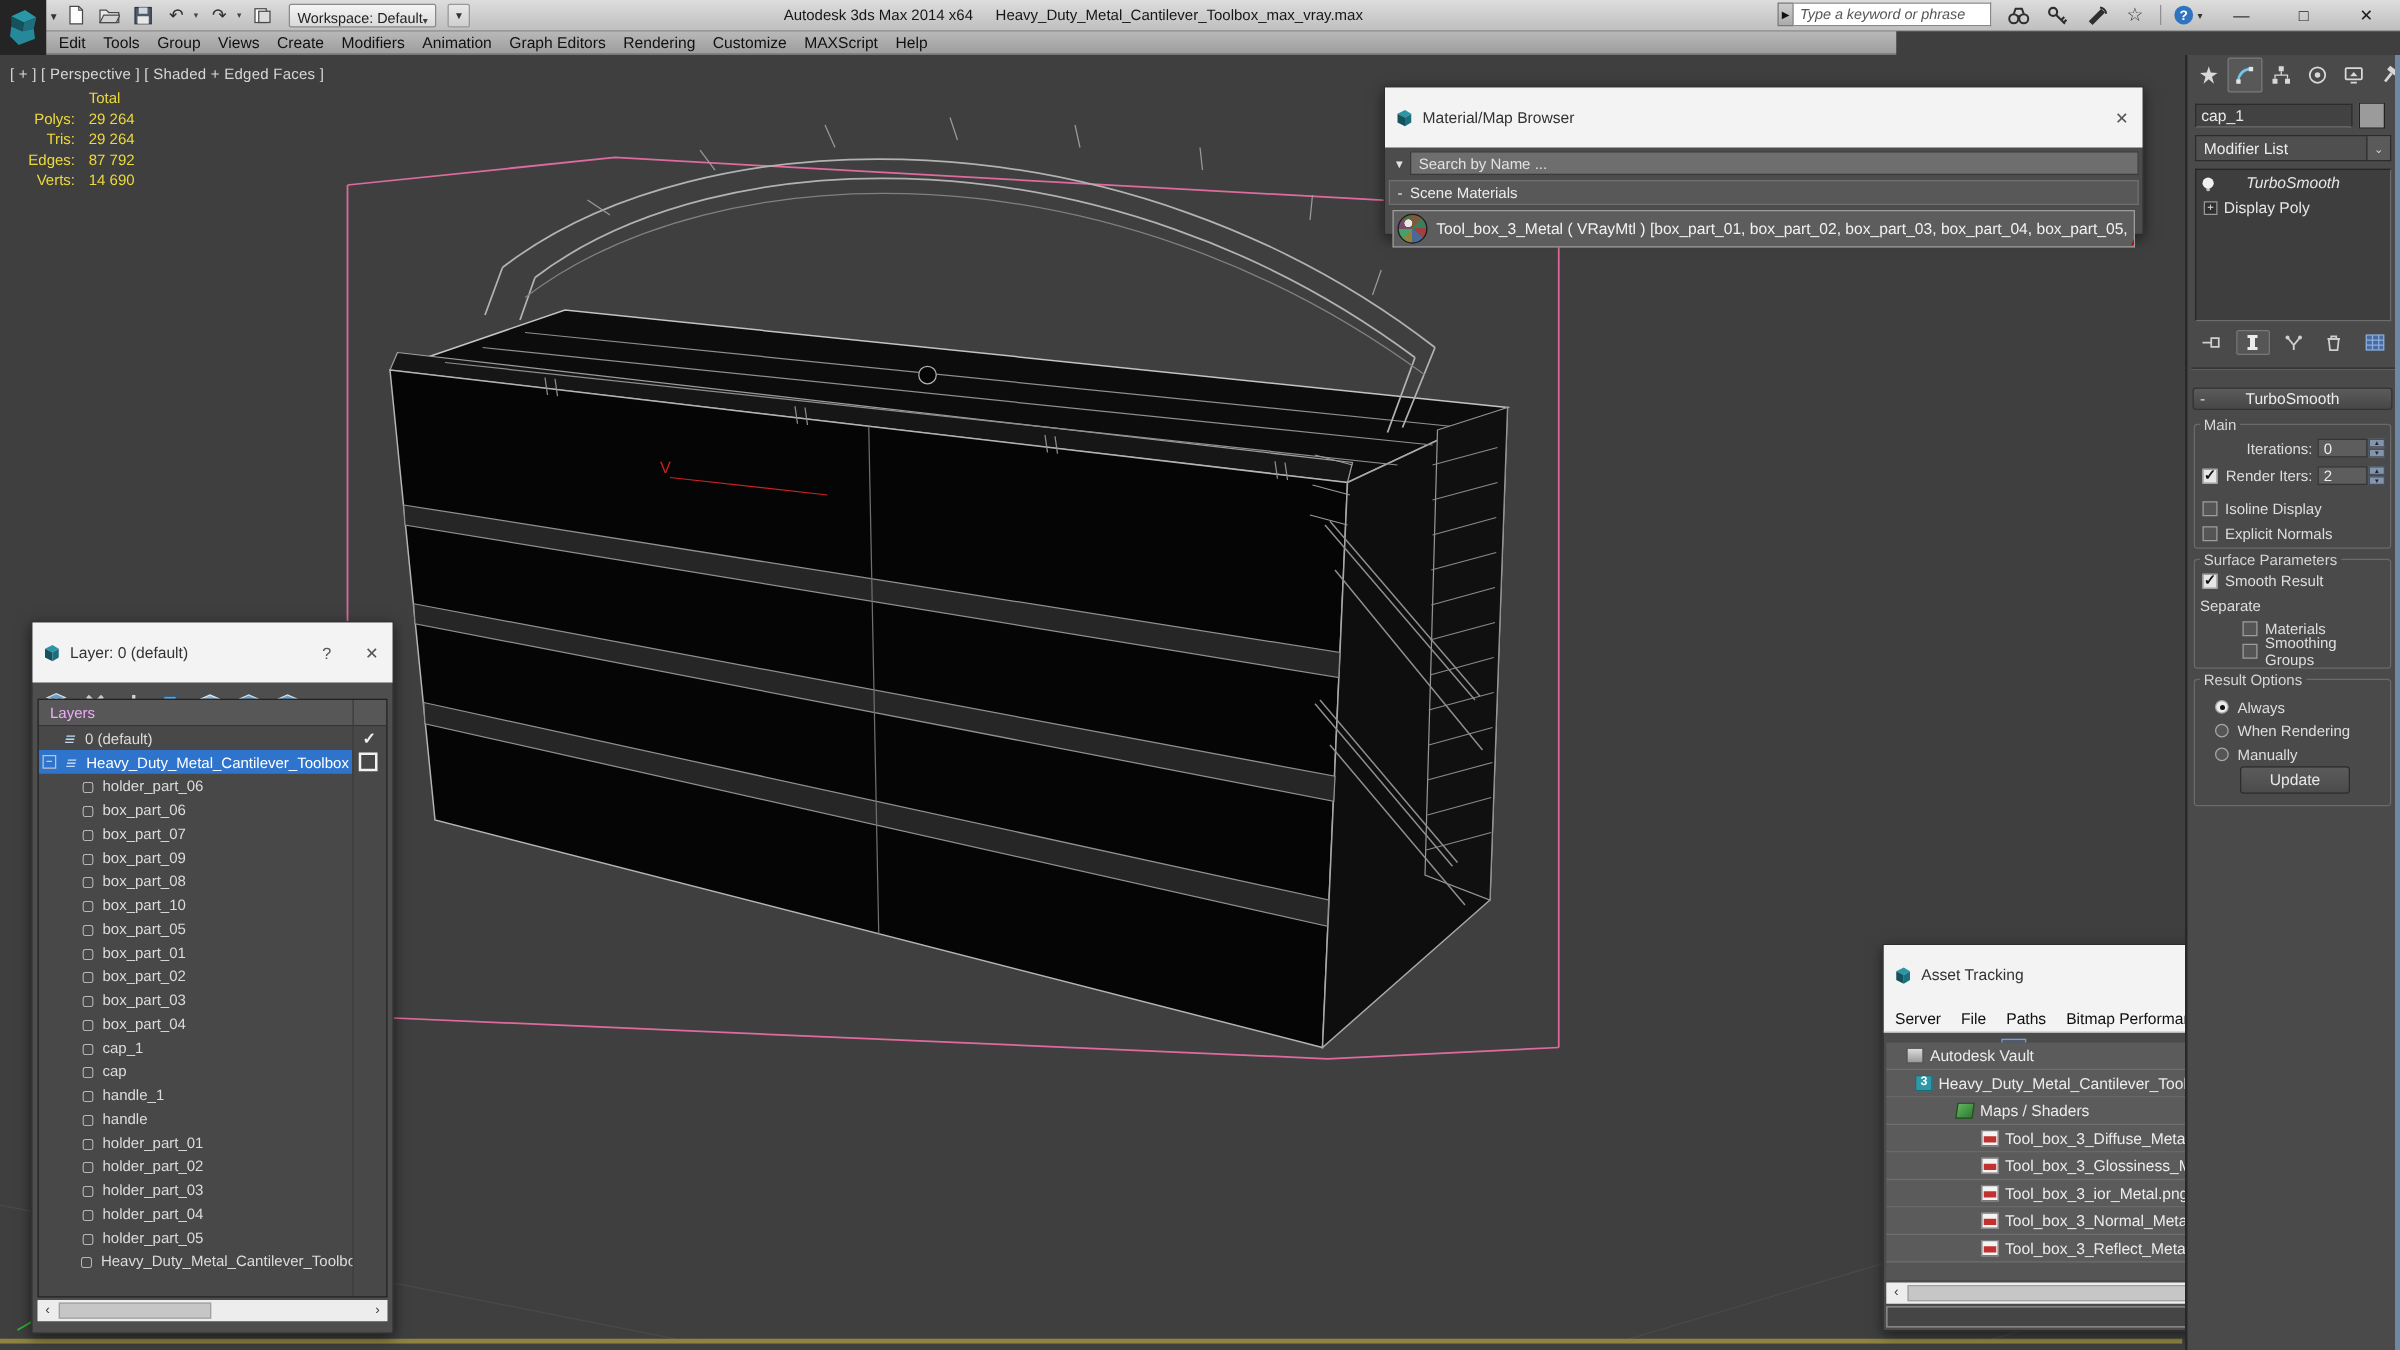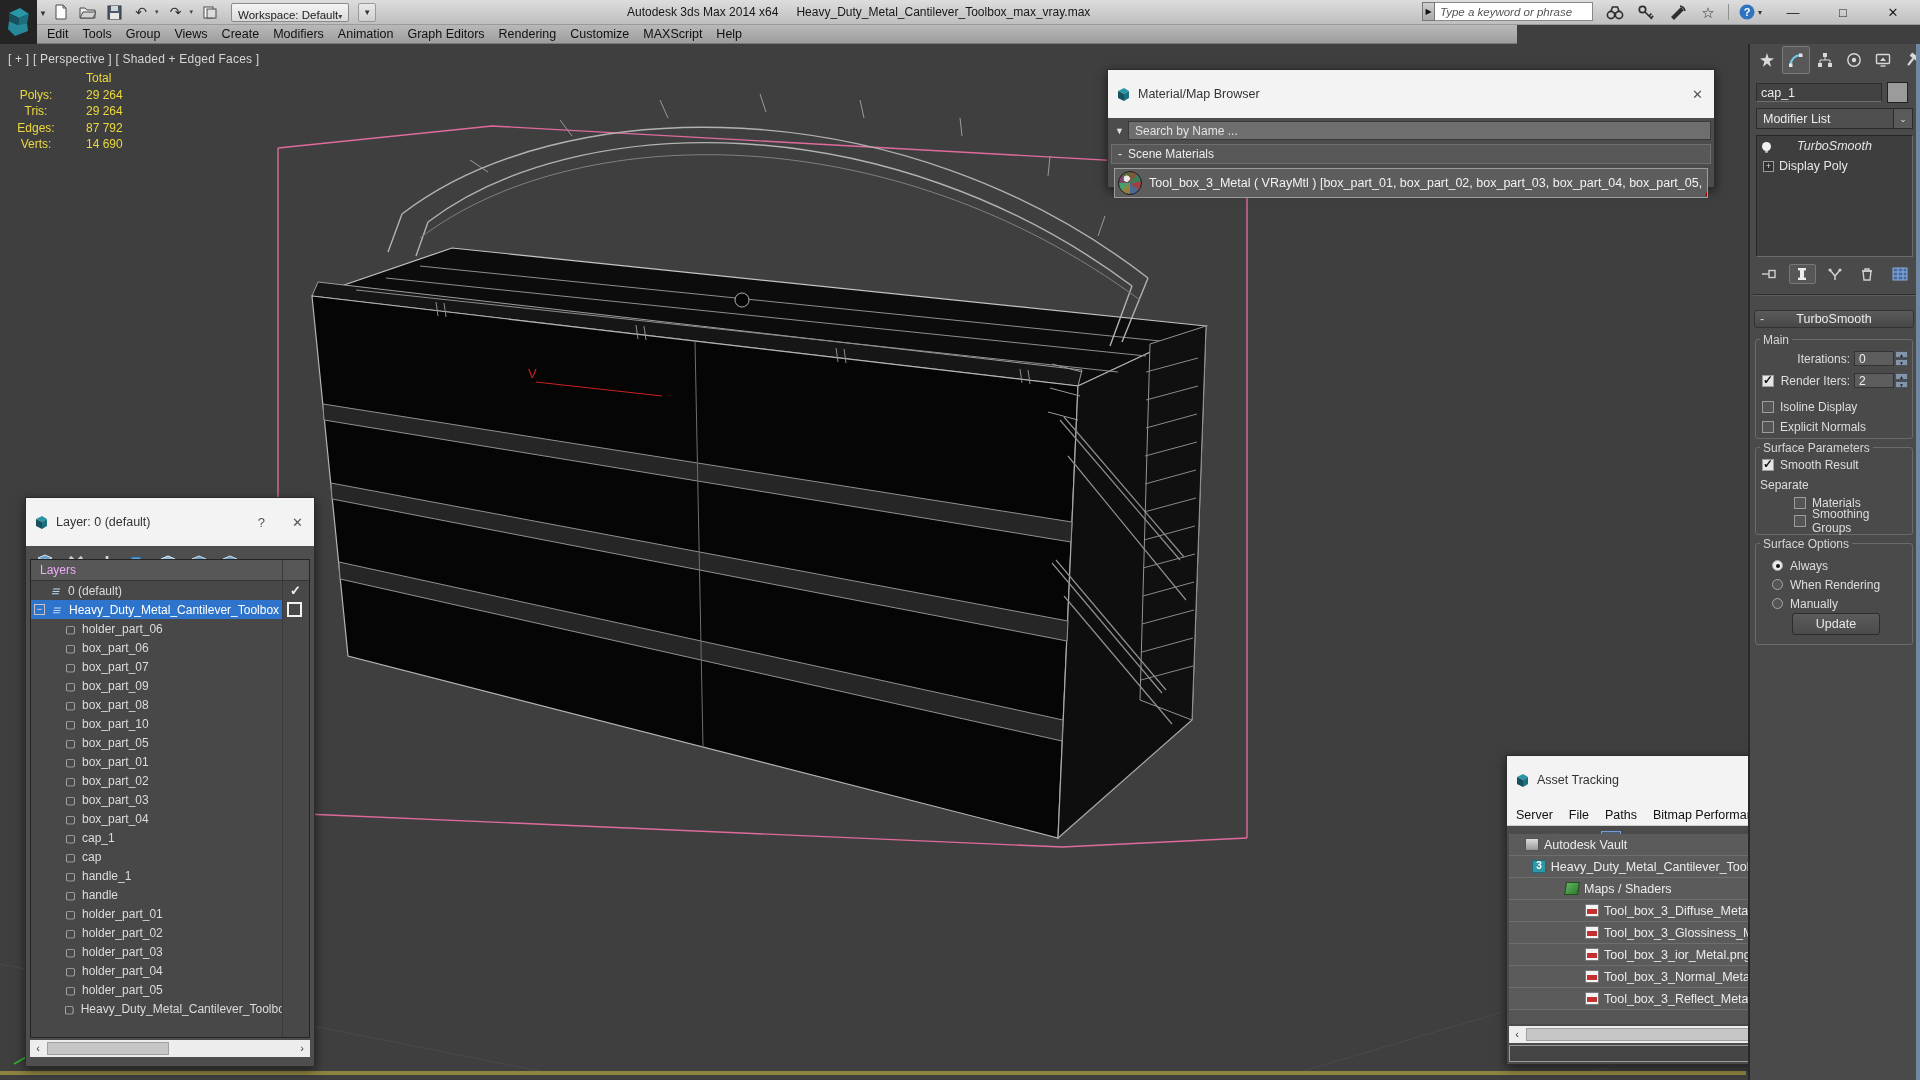--- a/index.html
+++ b/index.html
@@ -38,21 +38,21 @@
   .helpgrp{display:flex;align-items:center;gap:2px}
   .winbtns{position:absolute;left:1768px;top:0;height:24px;display:flex}
   .wbtn{width:50px;height:24px;display:flex;align-items:center;justify-content:center;
     font-size:13px;color:#1d1d1d}
   
   .viewport{position:absolute;left:0;top:44px;width:1746px;height:1031px;background:#3f3f3f;overflow:hidden}
   .scene{position:absolute;left:0;top:0}
   .vp-label{position:absolute;left:8px;top:8px;font-size:12px;color:#d7d7d7;letter-spacing:.2px}
   .vp-stats{position:absolute;left:12px;top:26px;font-size:12px;color:#ecd93e;line-height:16.5px}
   .srow{display:flex}
-  .sl{display:inline-block;width:48px;text-align:center;margin-right:26px}
+  .sl{display:inline-block;width:48px;text-align:right;margin-right:11px}
   .vp-activeborder{position:absolute;left:0;bottom:0;width:100%;height:4px;background:#8e8440}
   
   .fwin{position:absolute;box-shadow:0 3px 10px rgba(0,0,0,.55);border:1px solid #2c2c2c;background:#4c4c4c}
   .wtitle{height:24px;background:#f3f3f3;display:flex;align-items:center;gap:7px;padding:12px 8px;
     font-size:12.5px;color:#333}
   .wtbtn{color:#555;font-size:13px;padding:0 3px}
   .spacer{flex:1}
   
   #matwin{left:1107px;top:69px;width:606px;height:117px}
   .mat-search{margin:2px 3px 0 3px;height:21px;display:flex;align-items:center}
@@ -981,21 +981,21 @@
         <span class="cb"></span>
         <span>Materials</span>
       </div>
       <div class="cprow" style="top:64px;left:38px">
         <span class="cb"></span>
         <span>Smoothing Groups</span>
       </div>
     </div>
 
     <div class="group g-upd">
-      <span class="gtitle">Surface Options</span>
+      <span class="gtitle">Result Options</span>
       <div style="position:absolute;left:16px;top:12px">
 
           <div style="display:flex;align-items:center;height:19px;font-size:12px;color:#dedede">
             <span class="rd on"></span>
             <span>Always</span>
           </div>
 
           <div style="display:flex;align-items:center;height:19px;font-size:12px;color:#dedede">
             <span class="rd"></span>
             <span>When Rendering</span>

